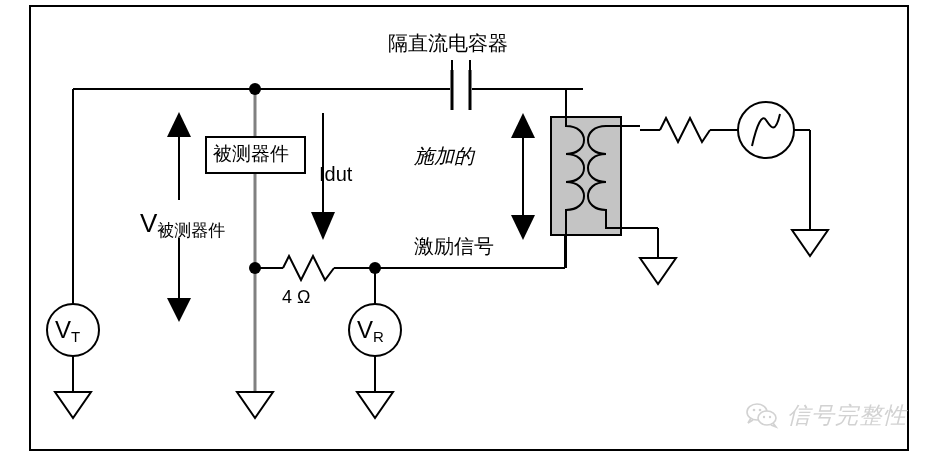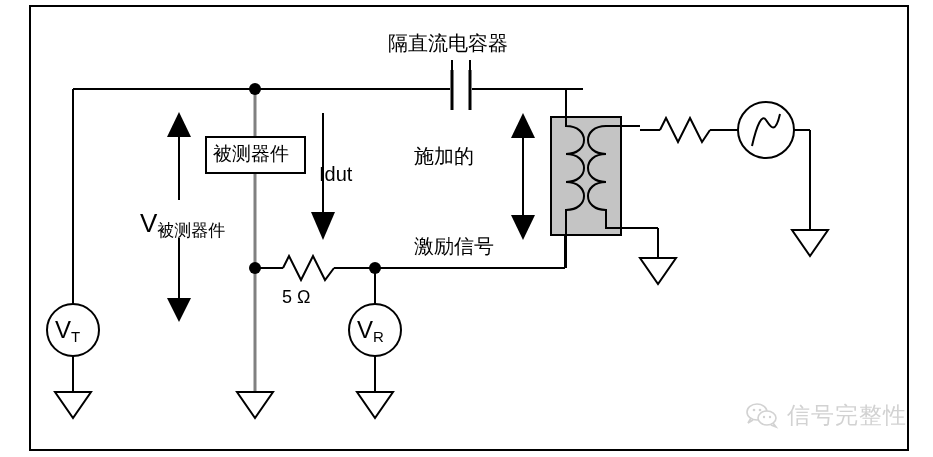--- a/index.html
+++ b/index.html
@@ -8,34 +8,34 @@
     font-family:"Liberation Sans","DejaVu Sans",sans-serif;
     overflow:hidden;position:relative;
   }
   #stage{position:absolute;left:0;top:0;width:933px;height:457px;background:#fff;}
   #svgroot{position:absolute;left:0;top:0;}
   .lbl{position:absolute;color:#000;white-space:nowrap;line-height:1;}
   .cn{font-family:"DejaVu Sans","Liberation Sans",sans-serif;}
   #t-title{left:388px;top:33px;font-size:20px;}
   #t-dut{left:213px;top:144px;font-size:19px;}
   #t-idut{left:319px;top:143px;font-size:20px;margin-top:21px;}
-  #t-exc1{left:414px;top:146px;font-size:20px;}
+  #t-exc1{left:414px;top:146px;font-size:20px;font-style:italic;}
   #t-exc2{left:414px;top:188px;font-size:20px;margin-top:48px;}
   #t-ohm{left:282px;top:288px;font-size:18px;}
   .vwrap{position:absolute;display:flex;align-items:baseline;}
   #t-vdut{left:140px;top:208px;}
   #t-vdut .big{font-size:26px;}
   #t-vdut .sub{font-size:17px;position:relative;top:4px;}
   .meterlbl{position:absolute;display:flex;align-items:baseline;color:#000;}
   .meterlbl .big{font-size:24px;}
   .meterlbl .sub{font-size:15px;position:relative;top:4px;}
   #t-vt{left:55px;top:316px;}
   #t-vr{left:357px;top:316px;}
   #watermark{position:absolute;left:745px;top:400px;display:flex;align-items:center;
-     gap:8px;color:#d2d2d2;}
+     gap:8px;color:#d2d2d2;font-style:italic;}
   #watermark .wmtext{font-size:23px;letter-spacing:1px;}
 </style>
 </head>
 <body>
 
 <div id="stage">
 
   <svg id="svgroot" width="933" height="457" viewBox="0 0 933 457">
 
     <rect x="30" y="6" width="878" height="444" fill="none" stroke="#000" stroke-width="2"></rect>
@@ -146,21 +146,21 @@
 
   <div class="lbl cn" id="t-title">隔直流电容器</div>
 
   <div class="lbl cn" id="t-dut">被测器件</div>
 
   <div class="lbl" id="t-idut">Idut</div>
 
   <div class="lbl cn" id="t-exc1">施加的</div>
   <div class="lbl cn" id="t-exc2">激励信号</div>
 
-  <div class="lbl" id="t-ohm">5 Ω</div>
+  <div class="lbl" id="t-ohm">4 Ω</div>
 
   <div class="vwrap" id="t-vdut">
     <span class="big">V</span>
     <span class="sub cn">被测器件</span>
   </div>
 
   <div class="meterlbl" id="t-vt">
     <span class="big">V</span>
     <span class="sub">T</span>
   </div>

